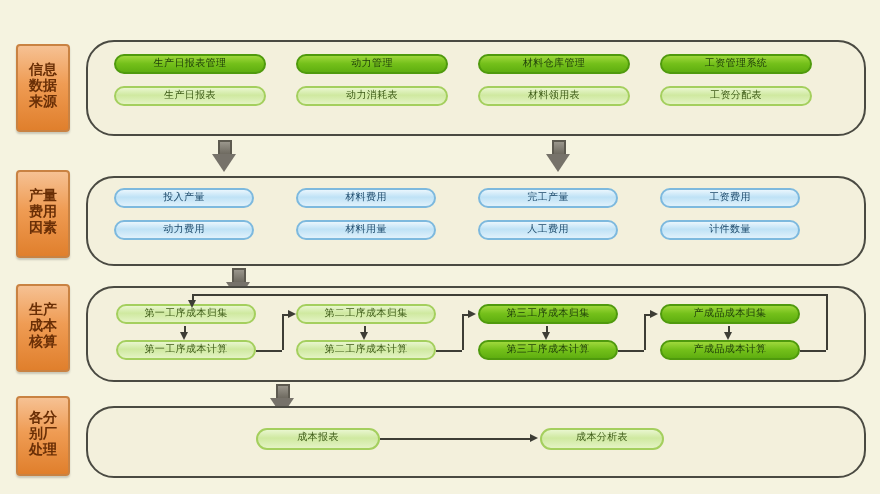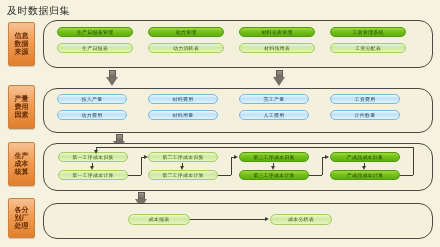--- a/index.html
+++ b/index.html
@@ -107,21 +107,20 @@
     border-left:2.5px solid transparent;
     border-right:2.5px solid transparent;
     border-top:4px solid #3d3d35;
   }
 </style>
 </head>
 <body>
 
 <div id="canvas">
 
-  <div id="title">及时数据归集</div>
 
   <div class="tab" style="top:22px;height:44px;">
     <div class="tlabel">
       <div class="tcol">
           <span>息</span>
           <span>据</span>
           <span>源</span>
         </div>
       <div class="tcol">
           <span>信</span>

